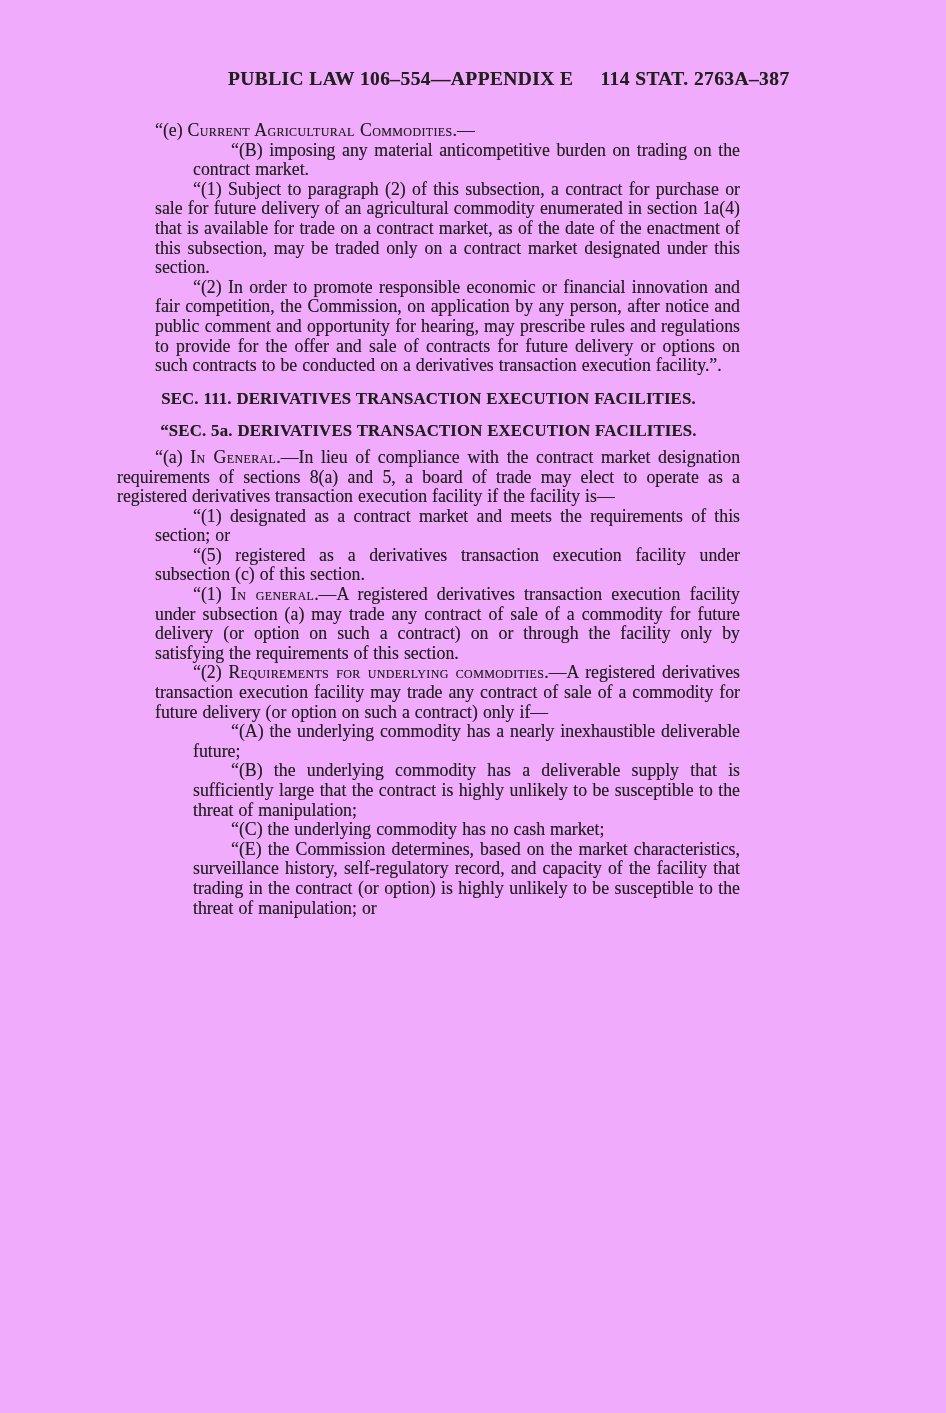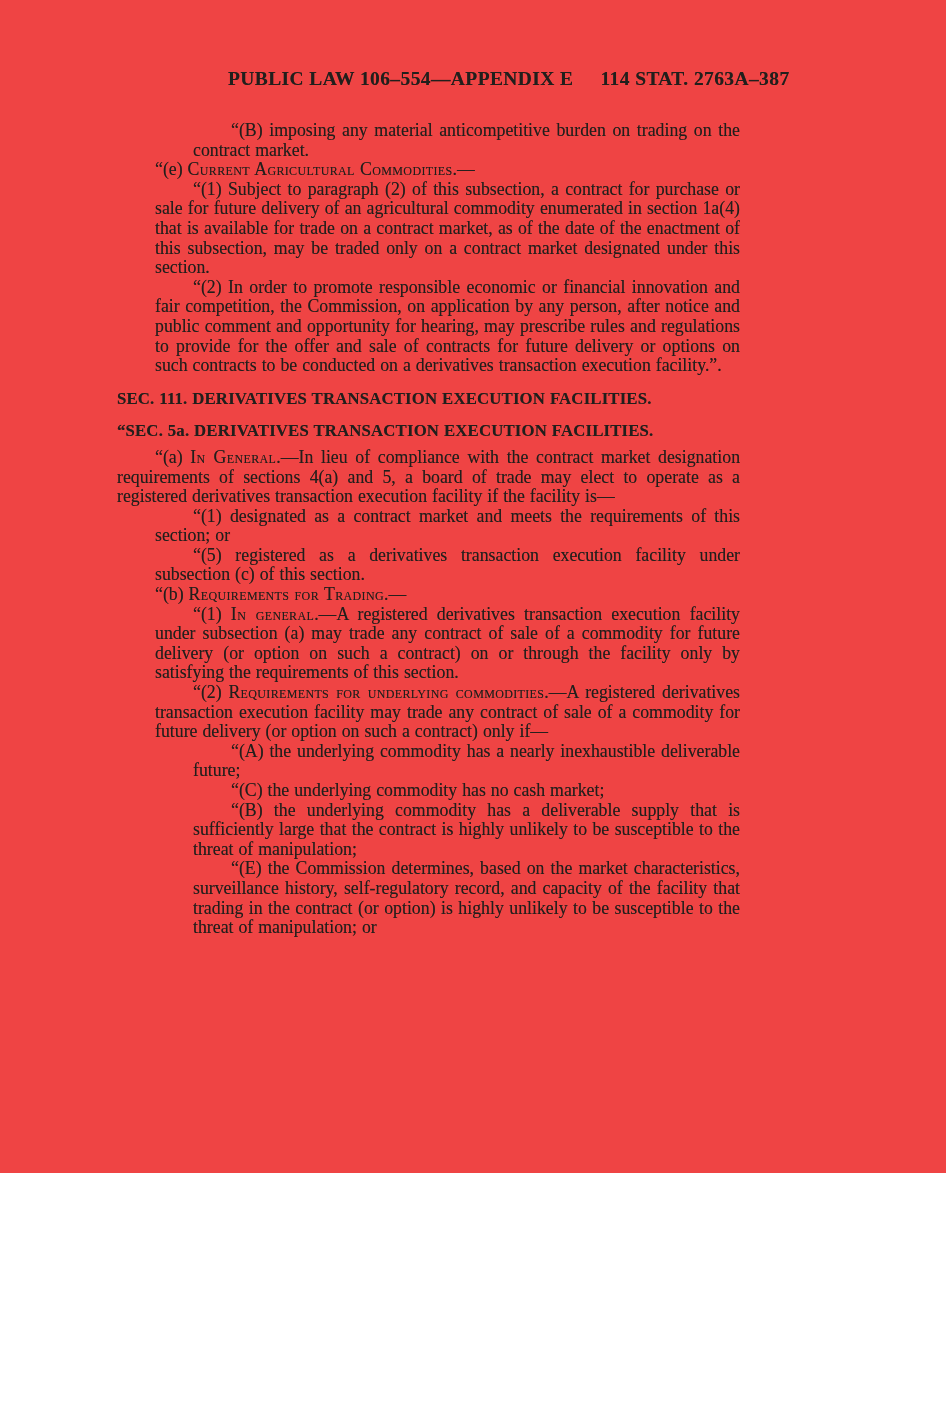--- a/index.html
+++ b/index.html
@@ -1,21 +1,21 @@
 <!DOCTYPE html>
 <html lang="en"><head>
 <meta charset="utf-8">
 <style>
   html, body { margin: 0; padding: 0; background: #ffffff; }
 
   .page {
     position: relative;
     width: 946px;
-    height: 1173px;
-    background: #ef4444;
+    height: 1413px;
+    background: #f0abfc;
     overflow: hidden;
     font-family: "Liberation Serif", "DejaVu Serif", serif;
     color: #211f1c;
   }
 
   .running-head {
     position: absolute;
     left: 228px;
     top: 68px;
     display: flex;
@@ -44,49 +44,48 @@
     -webkit-hyphens: auto;
     padding-left: calc(var(--rest, 0) * 38px);
     text-indent: calc((var(--first, 0) - var(--rest, 0)) * 38px);
     word-spacing: 0.5px;
   }
 
   .text-column p.heading {
     font-weight: 700;
     font-size: 16.8px;
     letter-spacing: 0.15px;
-    text-align: left;
+    text-align: center;
     margin: 13px 0 7px 0;
     hyphens: none;
   }
 
   .sc {
     font-variant: small-caps;
     letter-spacing: 0.35px;
   }
 </style>
 </head>
 <body>
 
 <div class="page">
   <div class="running-head">
     <span>PUBLIC LAW 106–554—APPENDIX E</span>
     <span>114 STAT. 2763A–387</span>
   </div>
   <div class="text-column">
+      <p class="body" style="--first: 1; --rest: 0;"><span>“(e) </span><span class="sc">Current Agricultural Commodities</span><span>.—</span></p>
       <p class="body" style="--first: 3; --rest: 2;"><span>“(B) imposing any material anticompetitive burden on trading on the contract market.</span></p>
-      <p class="body" style="--first: 1; --rest: 0;"><span>“(e) </span><span class="sc">Current Agricultural Commodities</span><span>.—</span></p>
       <p class="body" style="--first: 2; --rest: 1;"><span>“(1) Subject to paragraph (2) of this subsection, a contract for purchase or sale for future delivery of an agricultural commodity enumerated in section 1a(4) that is available for trade on a contract market, as of the date of the enactment of this subsection, may be traded only on a contract market designated under this section.</span></p>
       <p class="body" style="--first: 2; --rest: 1;"><span>“(2) In order to promote responsible economic or financial innovation and fair competition, the Commission, on application by any person, after notice and public comment and opportunity for hearing, may prescribe rules and regulations to provide for the offer and sale of contracts for future delivery or options on such contracts to be conducted on a derivatives transaction execution facility.”.</span></p>
       <p class="heading" style="--first: 0; --rest: 0;"><span>SEC. 111. DERIVATIVES TRANSACTION EXECUTION FACILITIES.</span></p>
       <p class="heading" style="--first: 0; --rest: 0;"><span>“SEC. 5a. DERIVATIVES TRANSACTION EXECUTION FACILITIES.</span></p>
-      <p class="body" style="--first: 1; --rest: 0;"><span>“(a) </span><span class="sc">In General</span><span>.—In lieu of compliance with the contract market designation requirements of sections 4(a) and 5, a board of trade may elect to operate as a registered derivatives transaction execution facility if the facility is—</span></p>
+      <p class="body" style="--first: 1; --rest: 0;"><span>“(a) </span><span class="sc">In General</span><span>.—In lieu of compliance with the contract market designation requirements of sections 8(a) and 5, a board of trade may elect to operate as a registered derivatives transaction execution facility if the facility is—</span></p>
       <p class="body" style="--first: 2; --rest: 1;"><span>“(1) designated as a contract market and meets the requirements of this section; or</span></p>
       <p class="body" style="--first: 2; --rest: 1;"><span>“(5) registered as a derivatives transaction execution facility under subsection (c) of this section.</span></p>
-      <p class="body" style="--first: 1; --rest: 0;"><span>“(b) </span><span class="sc">Requirements for Trading</span><span>.—</span></p>
       <p class="body" style="--first: 2; --rest: 1;"><span>“(1) </span><span class="sc">In general</span><span>.—A registered derivatives transaction execution facility under subsection (a) may trade any contract of sale of a commodity for future delivery (or option on such a contract) on or through the facility only by satisfying the requirements of this section.</span></p>
       <p class="body" style="--first: 2; --rest: 1;"><span>“(2) </span><span class="sc">Requirements for underlying commodities</span><span>.—A registered derivatives transaction execution facility may trade any contract of sale of a commodity for future delivery (or option on such a contract) only if—</span></p>
       <p class="body" style="--first: 3; --rest: 2;"><span>“(A) the underlying commodity has a nearly inexhaustible deliverable future;</span></p>
+      <p class="body" style="--first: 3; --rest: 2;"><span>“(B) the underlying commodity has a deliverable supply that is sufficiently large that the contract is highly unlikely to be susceptible to the threat of manipulation;</span></p>
       <p class="body" style="--first: 3; --rest: 2;"><span>“(C) the underlying commodity has no cash market;</span></p>
-      <p class="body" style="--first: 3; --rest: 2;"><span>“(B) the underlying commodity has a deliverable supply that is sufficiently large that the contract is highly unlikely to be susceptible to the threat of manipulation;</span></p>
       <p class="body" style="--first: 3; --rest: 2;"><span>“(E) the Commission determines, based on the market characteristics, surveillance history, self-regulatory record, and capacity of the facility that trading in the contract (or option) is highly unlikely to be susceptible to the threat of manipulation; or</span></p>
     </div>
 </div>
 
 </body></html>

